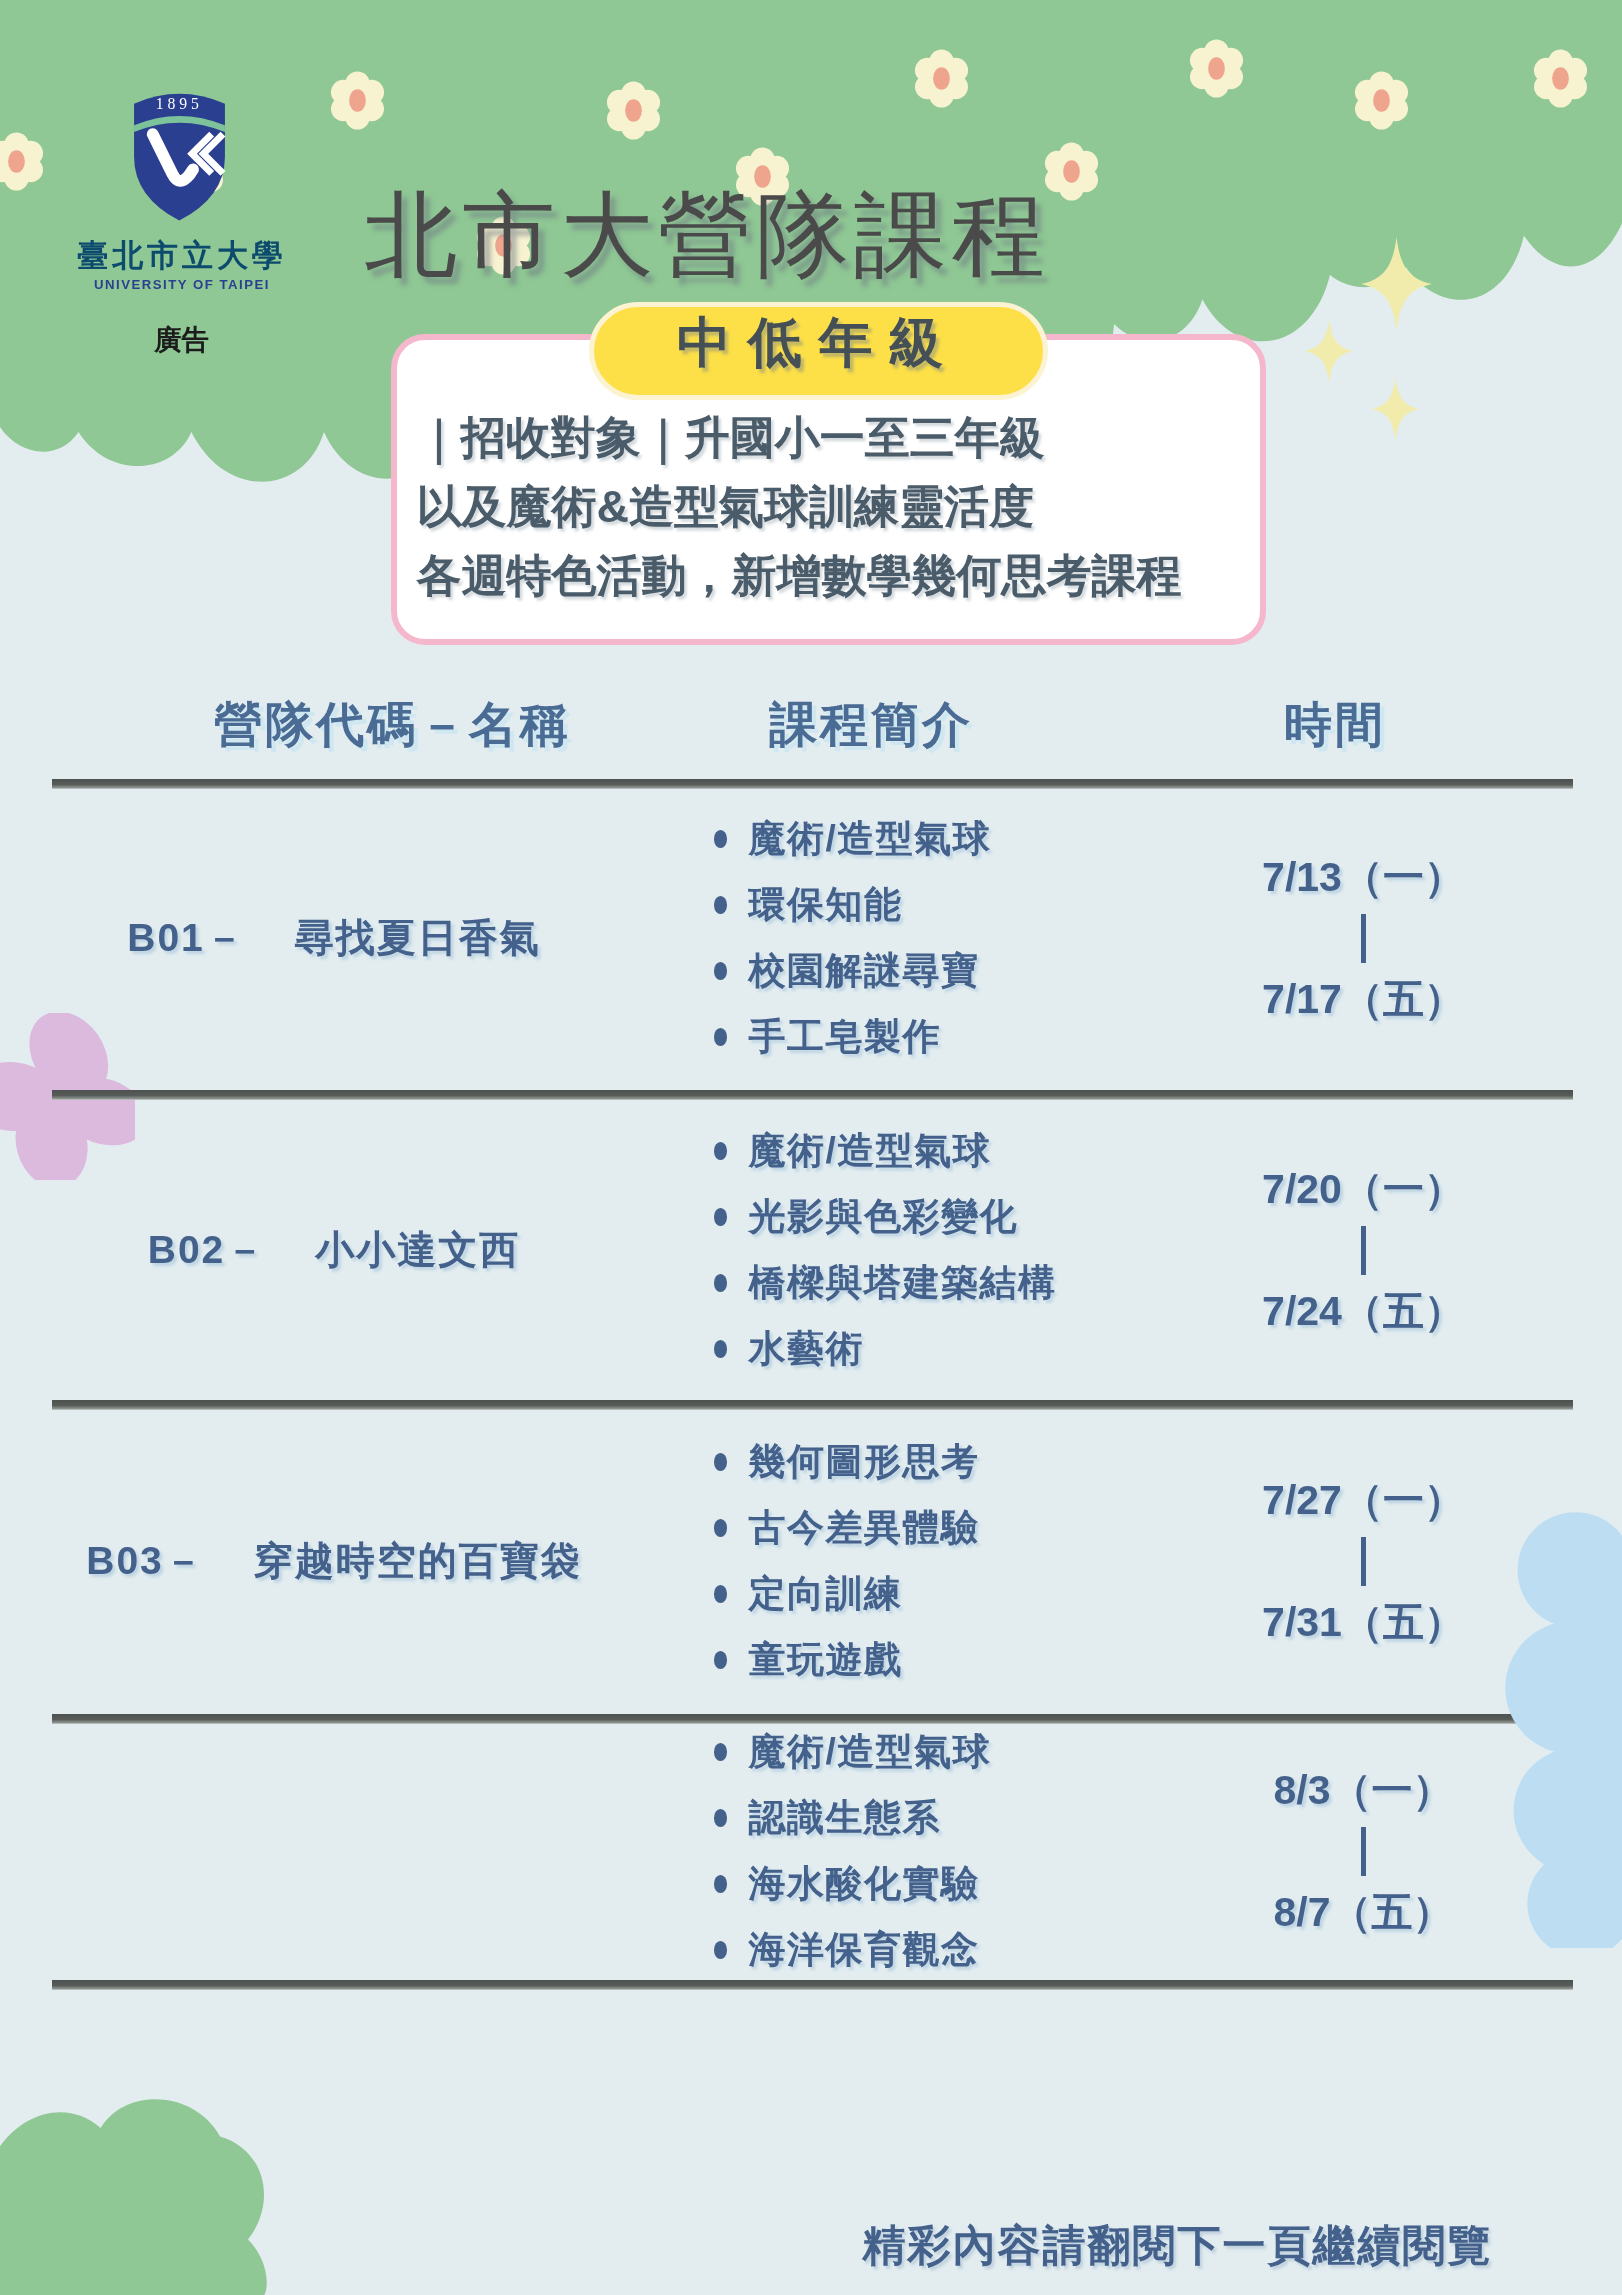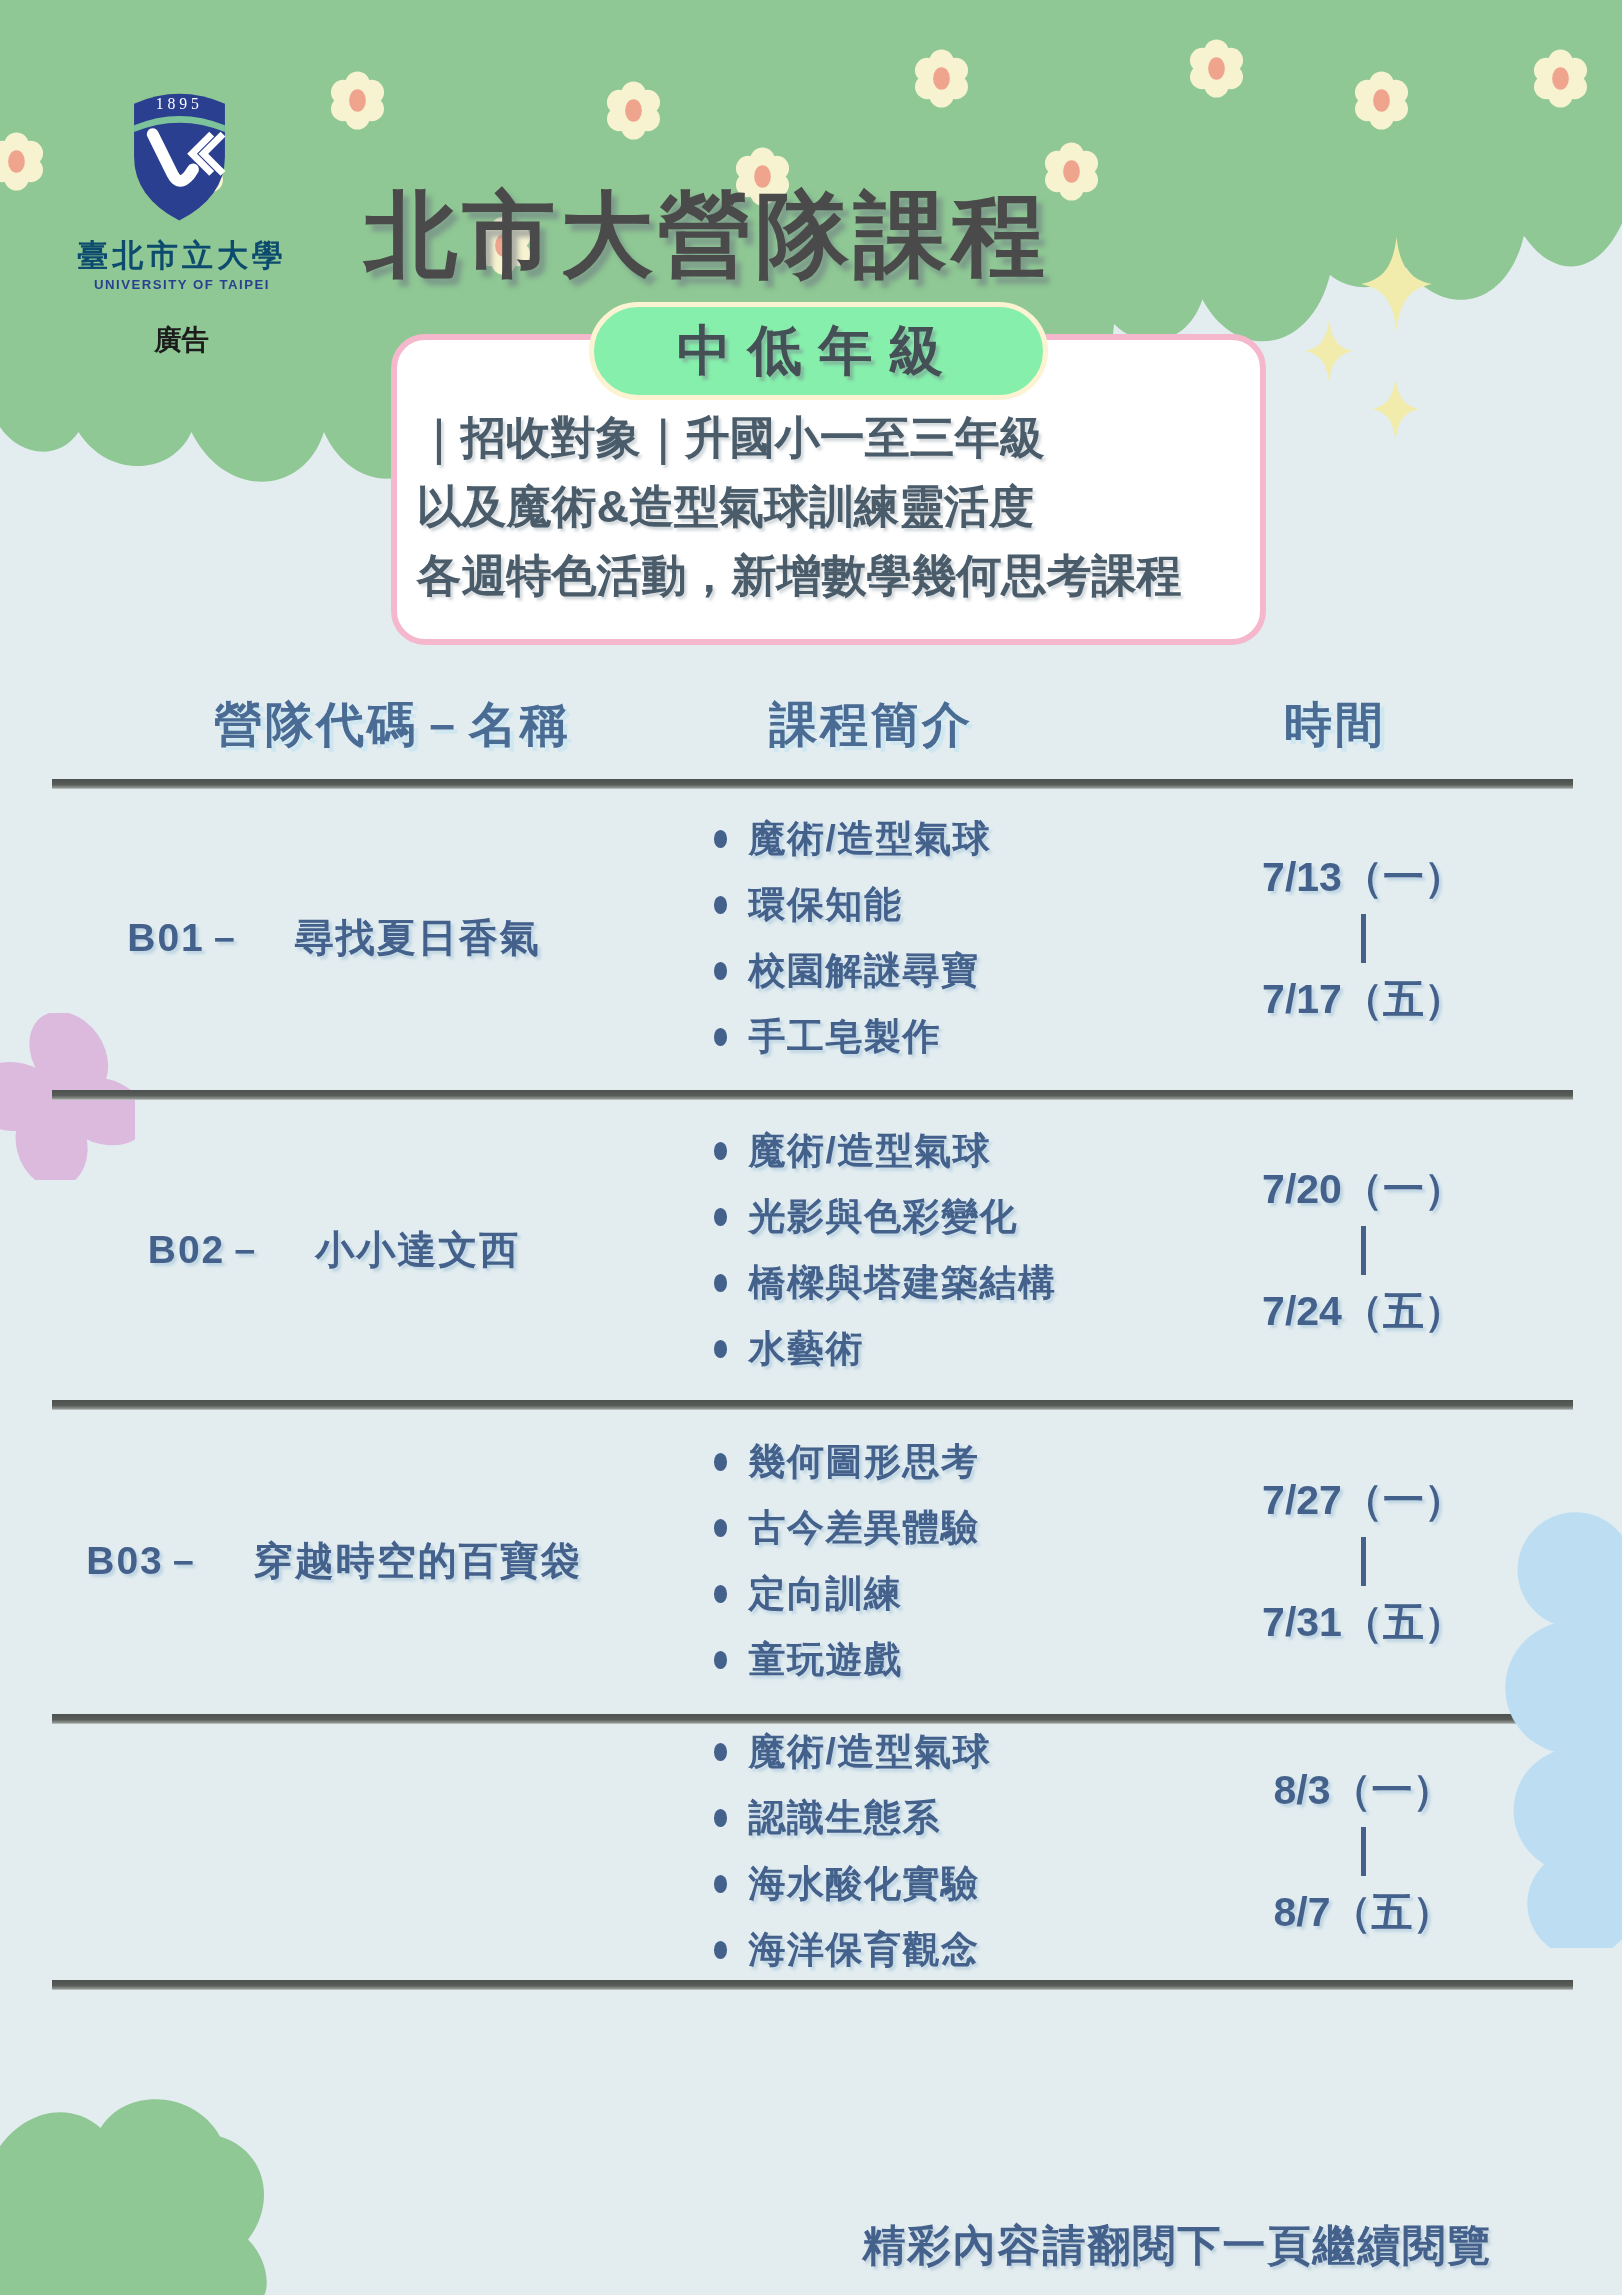--- a/index.html
+++ b/index.html
@@ -19,31 +19,31 @@
   
   .logo-shield{left:129px;top:83px;z-index:3;}
   .logo-zh{left:64px;top:235px;width:236px;text-align:center;font-size:31px;font-weight:700;
            color:#0c4a6e;letter-spacing:3.9px;z-index:3;font-family:"Liberation Serif","DejaVu Serif",serif;}
   .logo-en{left:64px;top:277px;width:236px;text-align:center;font-size:13.2px;font-weight:700;
            color:#2b3f90;letter-spacing:1.5px;z-index:3;}
   .advert{left:142px;top:322px;width:79px;text-align:center;font-size:27.5px;font-weight:700;color:#1c1c1c;z-index:3;}
 
   
   .title{left:0;top:173px;width:1373px;padding-left:41px;box-sizing:border-box;text-align:center;
-         font-size:93px;font-weight:700;color:#4a4a4a;letter-spacing:4.9px;z-index:4;
+         font-size:93px;font-weight:400;color:#4a4a4a;letter-spacing:4.9px;z-index:4;
          text-shadow:5.9px 6.9px 4.9px rgba(110,120,130,.55);}
 
   
   .infobox{left:391px;top:334px;width:875px;height:311px;background:#ffffff;border:6.9px solid #f5b7cb;
            border-radius:34px;box-sizing:border-box;z-index:4;display:flex;flex-direction:column;
            justify-content:space-evenly;padding:59px 19.6px 24.5px 19.6px;}
   .info-line{font-size:45px;font-weight:700;color:#4a5b69;
              text-shadow:2.5px 3.4px 2.9px rgba(140,155,165,.4);white-space:nowrap;}
-  .badge{left:589px;top:302px;width:459px;height:98px;background:#86efac;border:5.9px solid #fbf3d2;
-         border-radius:54px;box-sizing:border-box;z-index:5;display:flex;align-items:center;justify-content:center;}
+  .badge{left:589px;top:302px;width:459px;height:98px;background:#fde047;border:5.9px solid #fbf3d2;
+         border-radius:54px;box-sizing:border-box;z-index:5;display:flex;justify-content:center;}
   .badge-label{font-size:54px;font-weight:900;color:#454f56;letter-spacing:16.7px;
                text-shadow:3.4px 3.9px 2.9px rgba(120,130,140,.45);}
 
   
   .thead{z-index:4;font-size:48px;font-weight:900;color:#4a6b93;letter-spacing:2.9px;text-align:center;
          text-shadow:4.4px 4.4px 0 #cfe7f0;top:693px;}
   .th1{left:147px;width:491px;}
   .th2{left:638px;width:466px;}
   .th3{left:1178px;width:314px;}
 

